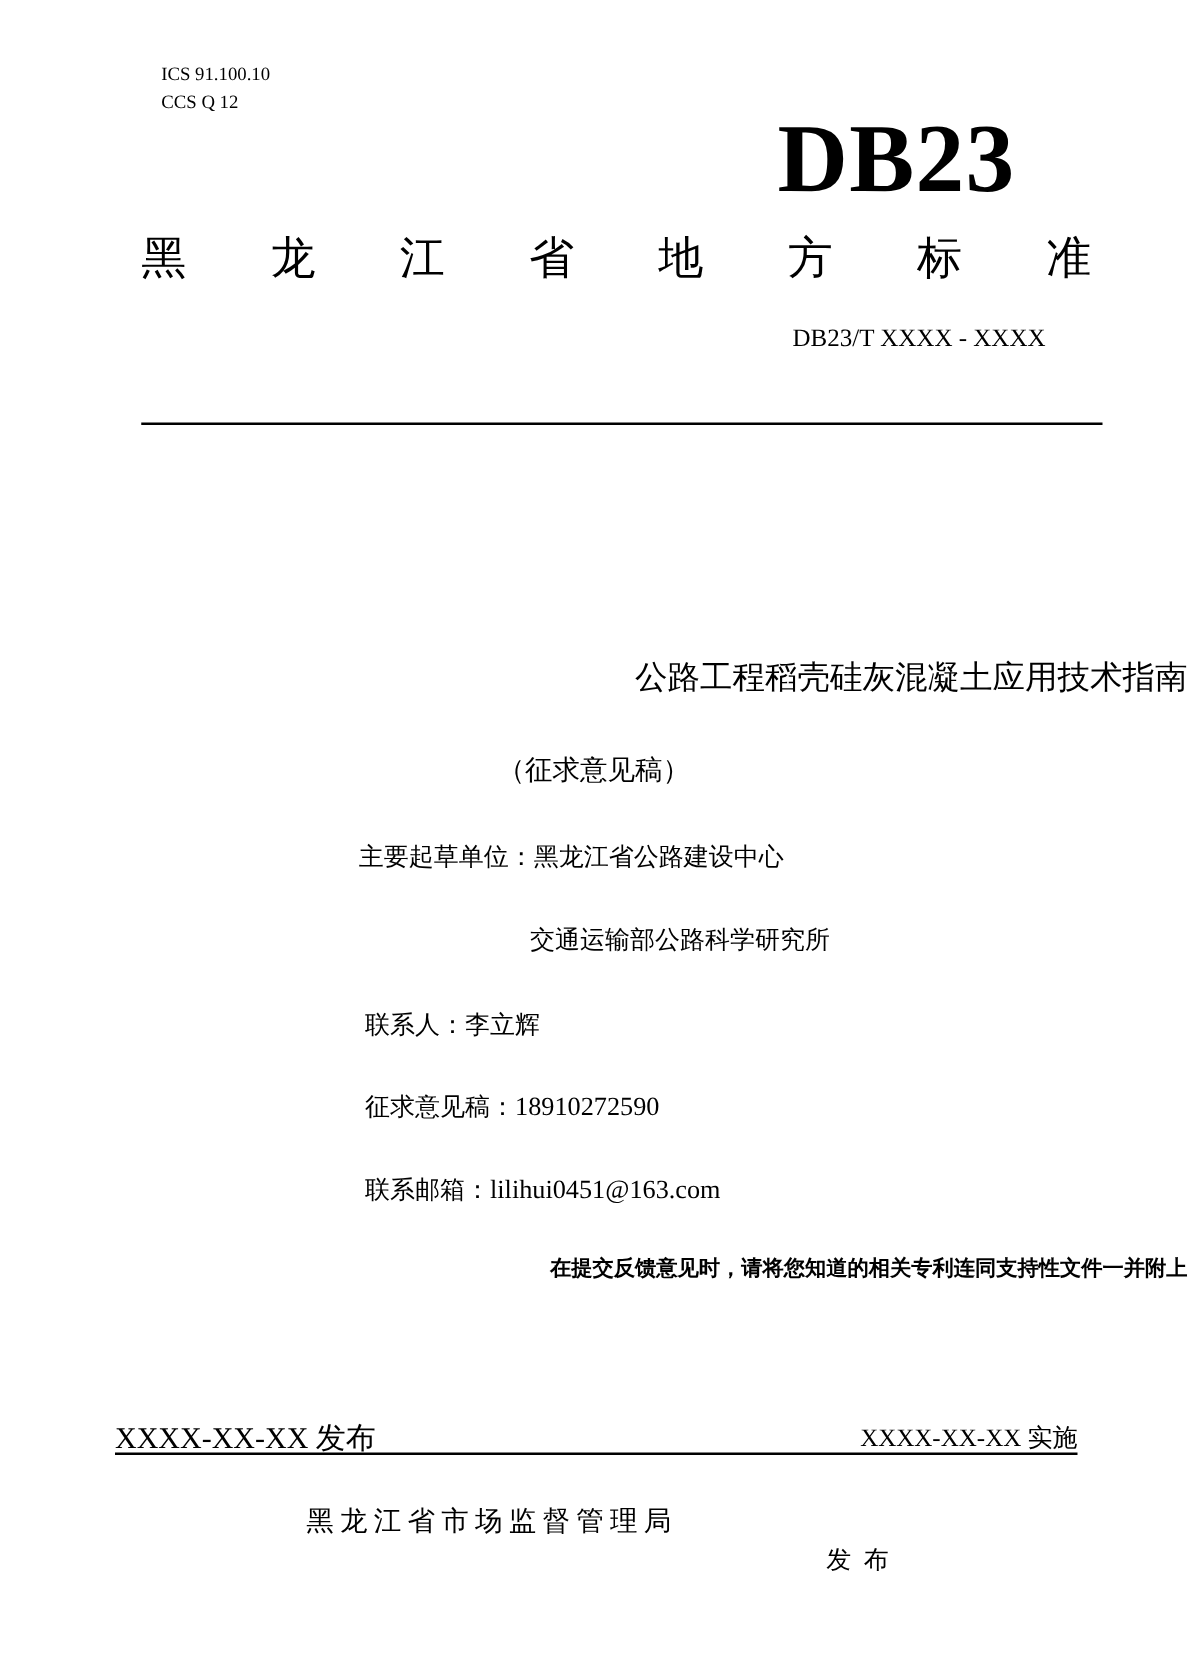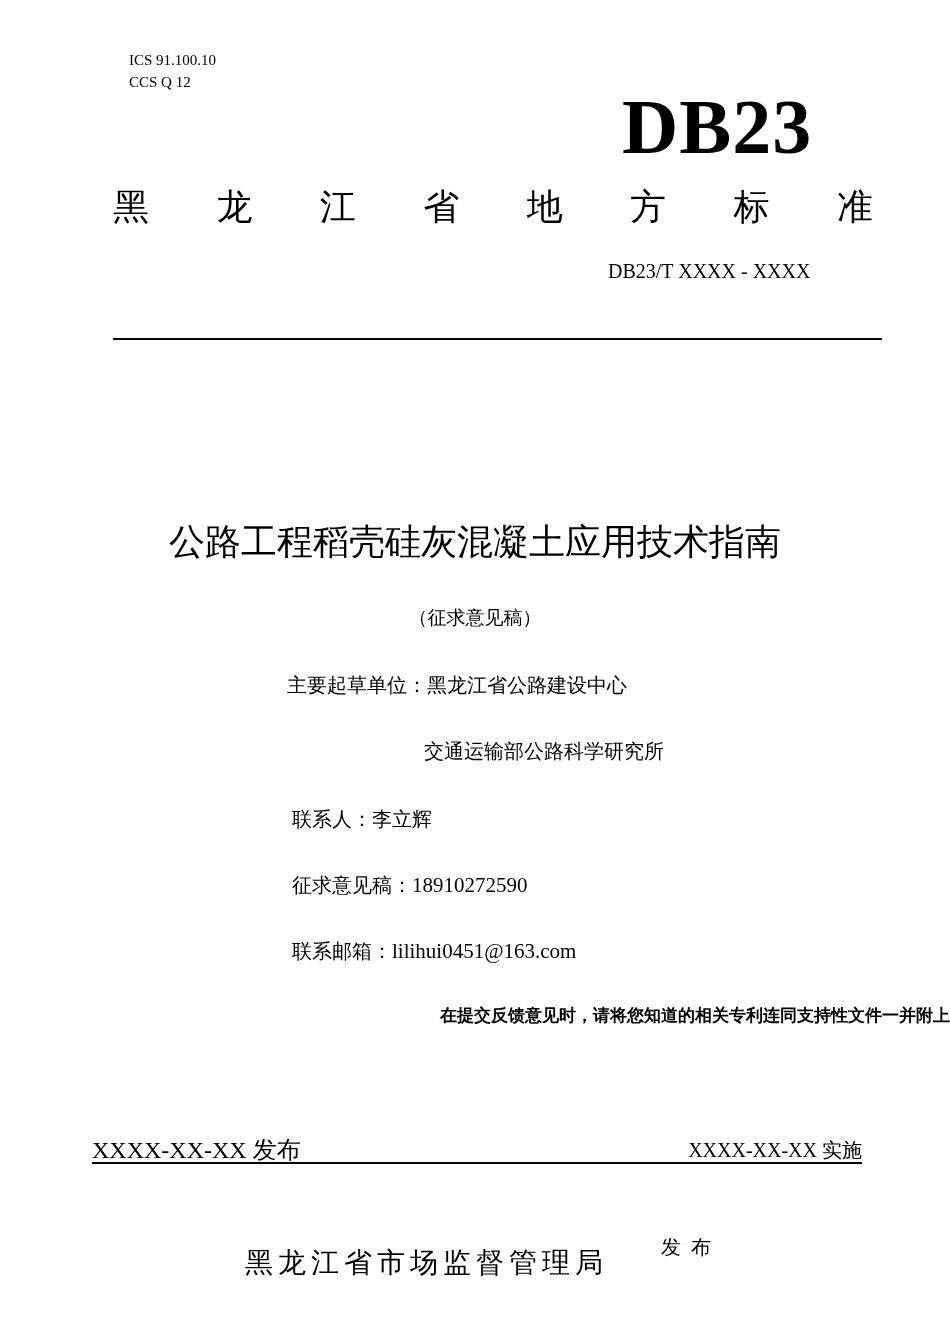--- a/index.html
+++ b/index.html
@@ -4,41 +4,41 @@
 <style>
   html, body { margin: 0; padding: 0; background: #ffffff; }
   body { width: 950px; height: 1344px; position: relative; overflow: hidden; color: #000; }
   .abs { position: absolute; white-space: nowrap; }
   .serif { font-family: "Liberation Serif", "DejaVu Serif", serif; }
   .sans { font-family: "DejaVu Sans", "Liberation Sans", sans-serif; }
 
   #ics { left: 114px; top: 49px; font-size: 15px; line-height: 22px; margin-left: 15px; }
   #db-logo { left: 622px; top: 82px; font-size: 78px; font-weight: bold; letter-spacing: 1px; line-height: 90px; }
   #std-type { left: 113px; top: 185px; width: 760px; display: flex; justify-content: space-between; font-size: 36px; line-height: 44px; }
-  #std-code { left: 608px; top: 258px; font-size: 20px; line-height: 26px; }
+  #std-code { left: 634px; top: 258px; font-size: 20px; line-height: 26px; }
   #top-rule { left: 113px; top: 338px; width: 769px; height: 2px; background: #000; }
 
-  #doc-title { left: 0; width: 950px; top: 518px; text-align: center; font-size: 36px; line-height: 48px; }
-  #doc-subtitle { left: 0; width: 950px; top: 604px; text-align: center; font-size: 19px; line-height: 26px; }
+  #doc-title { left: 0; width: 950px; top: 518px; text-align: right; font-size: 26px; line-height: 48px; }
+  #doc-subtitle { left: 0; width: 950px; top: 604px; text-align: center; font-size: 22px; line-height: 26px; }
 
   .info { font-size: 20px; line-height: 28px; }
   #drafter-1 { left: 287px; top: 671px; }
   #drafter-2 { left: 424px; top: 737px; }
   #contact-person { left: 292px; top: 805px; }
   #contact-phone { left: 292px; top: 871px; }
   #contact-email { left: 292px; top: 937px; }
   .num { font-family: "Liberation Serif", "DejaVu Serif", serif; font-size: 21px; }
 
   #patent-note { left: 0; width: 950px; top: 1002px; text-align: right; font-size: 17px; font-weight: bold; line-height: 26px; }
 
   #publish-date { left: 92px; top: 1137px; font-size: 24px; line-height: 26px; }
   #implement-date { right: 88px; top: 1137px; font-size: 20px; line-height: 26px; }
   #bottom-rule { left: 92px; top: 1162px; width: 770px; height: 2px; background: #000; }
 
-  #issuer { left: 245px; top: 1248px; font-size: 28px; letter-spacing: 5px; line-height: 30px; }
+  #issuer { left: 245px; top: 1203px; font-size: 22px; letter-spacing: 5px; line-height: 30px; }
   #issuer-action { left: 661px; top: 1232px; font-size: 20px; letter-spacing: 10px; line-height: 30px; }
 </style>
 </head>
 <body>
 
 <div id="ics" class="abs serif">
   <div>ICS  91.100.10</div>
   <div>CCS Q 12</div>
 </div>
 

